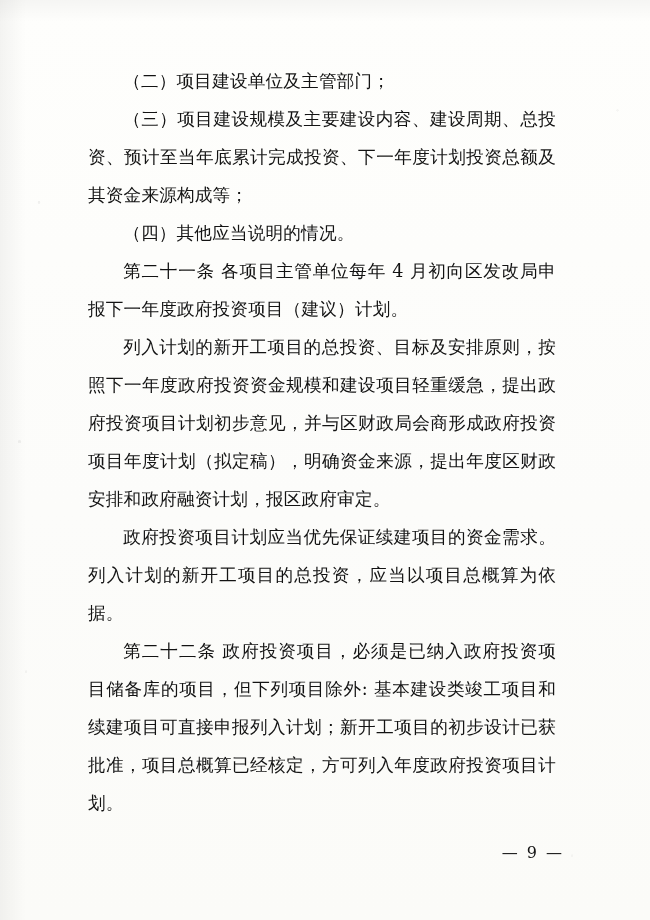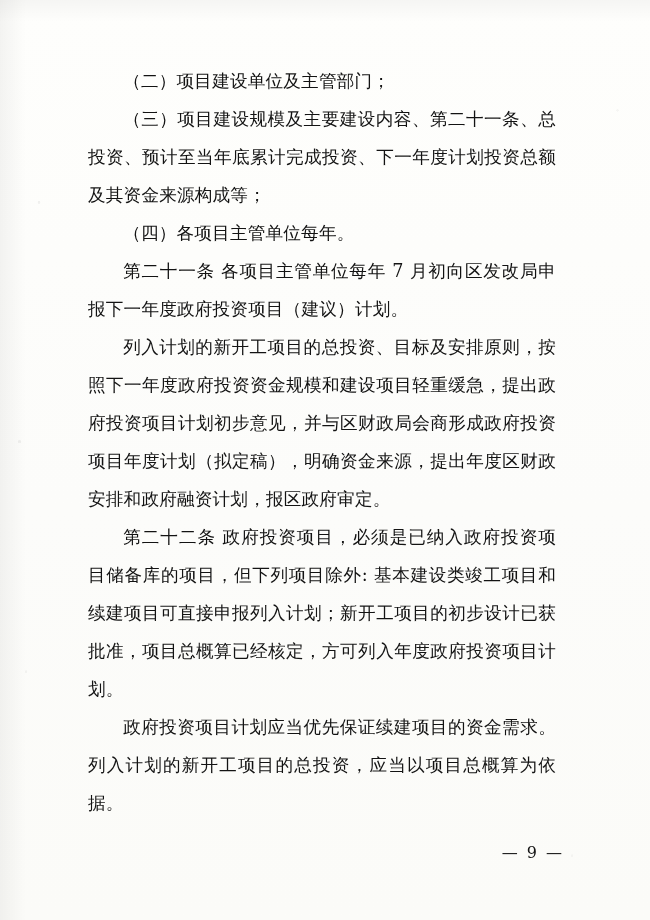--- a/index.html
+++ b/index.html
@@ -76,22 +76,22 @@
 </style>
 </head>
 <body>
 
 <div id="page">
   <div class="edge-shade-left"></div>
   <div class="edge-shade-top"></div>
 
   <div class="doc-body">
     <p class="para">（二）项目建设单位及主管部门；</p>
-    <p class="para">（三）项目建设规模及主要建设内容、第二十一条、总投资、预计至当年底累计完成投资、下一年度计划投资总额及其资金来源构成等；</p>
-    <p class="para">（四）各项目主管单位每年。</p>
-    <p class="para">第二十一条 各项目主管单位每年 7 月初向区发改局申报下一年度政府投资项目（建议）计划。</p>
+    <p class="para">（三）项目建设规模及主要建设内容、建设周期、总投资、预计至当年底累计完成投资、下一年度计划投资总额及其资金来源构成等；</p>
+    <p class="para">（四）其他应当说明的情况。</p>
+    <p class="para">第二十一条 各项目主管单位每年 4 月初向区发改局申报下一年度政府投资项目（建议）计划。</p>
     <p class="para">列入计划的新开工项目的总投资、目标及安排原则，按照下一年度政府投资资金规模和建设项目轻重缓急，提出政府投资项目计划初步意见，并与区财政局会商形成政府投资项目年度计划（拟定稿），明确资金来源，提出年度区财政安排和政府融资计划，报区政府审定。</p>
+    <p class="para">政府投资项目计划应当优先保证续建项目的资金需求。列入计划的新开工项目的总投资，应当以项目总概算为依据。</p>
     <p class="para">第二十二条 政府投资项目，必须是已纳入政府投资项目储备库的项目，但下列项目除外: 基本建设类竣工项目和续建项目可直接申报列入计划；新开工项目的初步设计已获批准，项目总概算已经核定，方可列入年度政府投资项目计划。</p>
-    <p class="para">政府投资项目计划应当优先保证续建项目的资金需求。列入计划的新开工项目的总投资，应当以项目总概算为依据。</p>
   </div>
 
   <div class="page-number">— 9 —</div>
 </div>
 
 </body></html>

